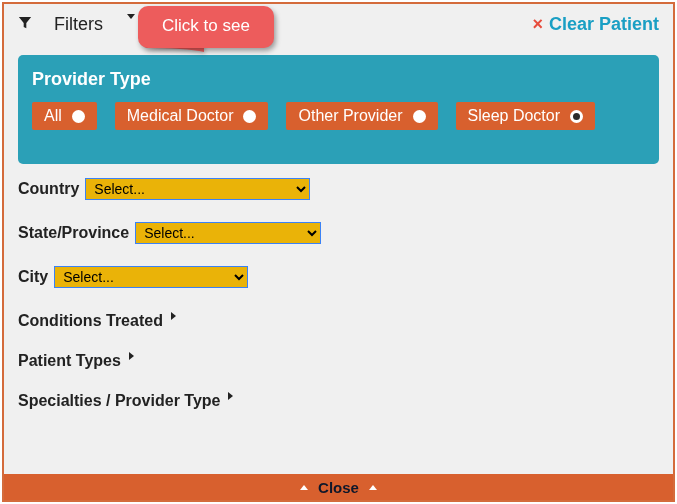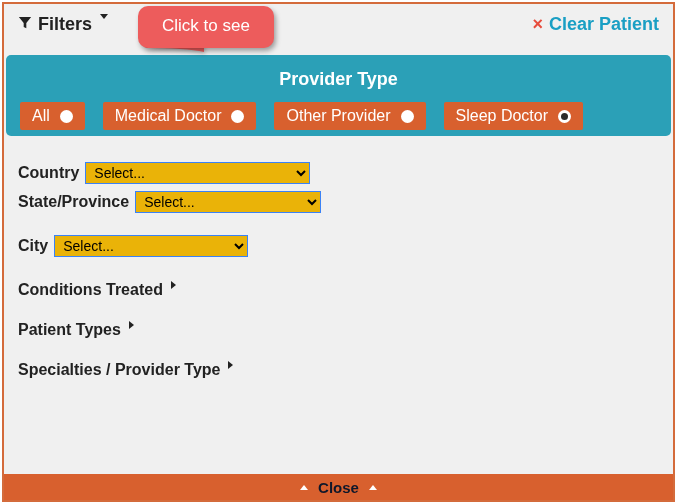--- a/index.html
+++ b/index.html
@@ -16,23 +16,23 @@
     .header-bar {
       display: flex;
       align-items: center;
       justify-content: space-between;
       padding: 10px 14px;
       position: relative;
     }
     .filters-btn {
       display: flex;
       align-items: flex-start;
-      gap: 6px;
+      gap: 22px;
       font-size: 18px;
-      font-weight: 700;
+      font-weight: 400;
       color: #222;
       cursor: pointer;
     }
     .funnel { width: 14px; height: 14px; }
     .caret-down { width: 0; height: 0; border-left: 4px solid transparent; border-right: 4px solid transparent; border-top: 5px solid #222; margin-left: 2px; }
     .clear-filters {
       display: flex; align-items: center; gap: 6px;
       font-size: 18px; font-weight: 700;
       cursor: pointer;
     }
@@ -58,26 +58,25 @@
     }
     .callout-tail {
       position: absolute;
       left: 140px; top: 26px;
       width: 0; height: 0;
       filter: drop-shadow(1px 2px 2px rgba(0,0,0,0.25));
     }
     .callout-tail svg { display:block; }
 
     .provider-type-box {
-      margin: 10px 2px;
+      margin: 10px 14px;
       background: #2ba0b7;
       border-radius: 5px;
-      padding: 14px 14px 6px;
+      padding: 14px 14px 34px;
       color: #fff;
-      text-align: center;
     }
     .pt-title { font-size: 18px; font-weight: 700; margin-bottom: 12px; }
     .pt-options { display: flex; gap: 18px; flex-wrap: wrap; }
     .pt-chip {
       background: #d8602e;
       color: #fff;
       border-radius: 2px;
       padding: 5px 12px;
       display: flex; align-items: center; gap: 10px;
       font-size: 16px;
@@ -93,21 +92,21 @@
       width:7px; height:7px; border-radius:50%; background:#2b2b2b;
     }
 
     .row { margin: 8px 14px 6px; display:flex; align-items:center; gap:6px; }
     .row-label { font-size: 16px; font-weight: 700; color:#222; }
     .row select {
       font-size: 14px; padding: 1px 4px;
       height: 22px; border:1px solid #3b82f6; background:#eab308;
       cursor: pointer;
     }
-    .sel-country { margin-top: 16px; }
+    .sel-country { margin-top: 4px; }
     .sel-country select { width: 225px; }
     .sel-state select { width: 186px; }
     .sel-city select { width: 194px; }
 
     .expander { margin: 12px 14px 10px; display:flex; gap:8px; cursor:pointer; }
     .exp-label { font-size:16px; font-weight:700; color:#222; }
     .caret-right { width:0; height:0; border-top:4px solid transparent; border-bottom:4px solid transparent; border-left:5px solid #222; }
 
     .close-bar {
       margin-top:auto;
@@ -171,21 +170,21 @@
     </div>
   </div>
 
   <div class="row sel-country">
     <span class="row-label">Country</span>
     <select>
       <option>Select...</option>
     </select>
   </div>
 
-  <div class="row sel-state" style="margin-top:1px;">
+  <div class="row sel-state" style="margin-top:16px;">
     <span class="row-label">State/Province</span>
     <select>
       <option>Select...</option>
     </select>
   </div>
 
   <div class="row sel-city" style="margin-top:16px;">
     <span class="row-label">City</span>
     <select>
       <option>Select...</option>

